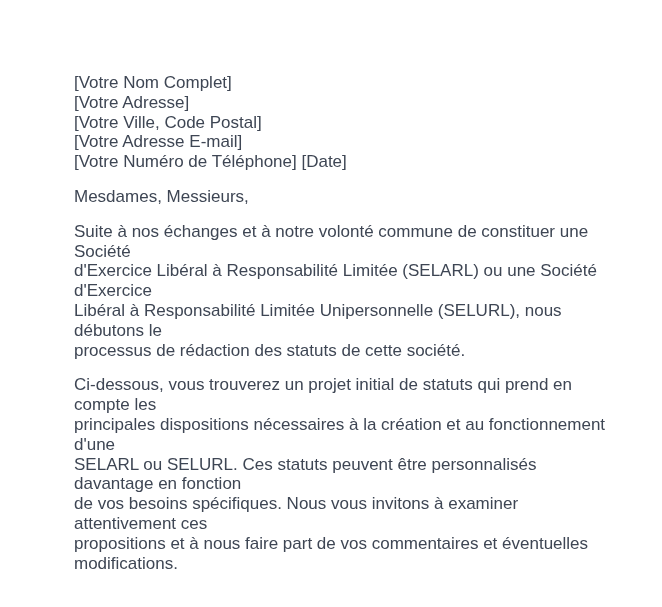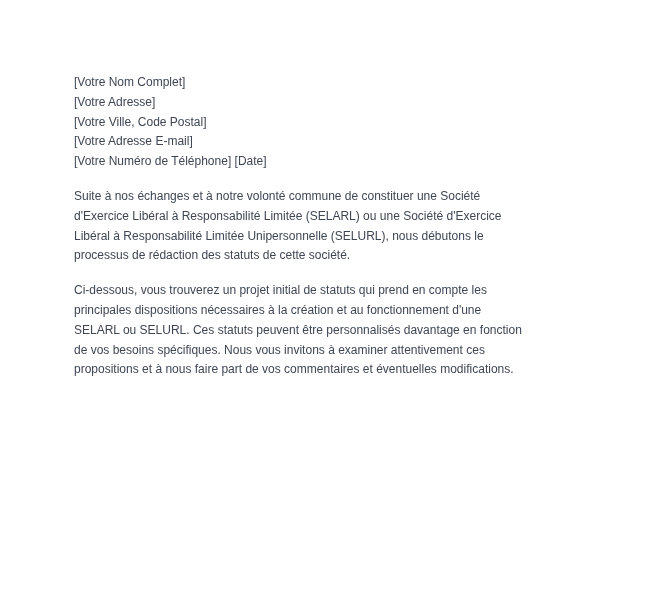--- a/index.html
+++ b/index.html
@@ -18,41 +18,42 @@
     width: 662px;
     height: 607px;
     background: #ffffff;
   }
   .letter {
     position: absolute;
     left: 74px;
     top: 73px;
     width: 545px;
     color: #3e4654;
-    font-size: 12px;
+    font-size: 17px;
     line-height: 19.8px;
   }
   .para {
     margin: 0 0 15px 0;
     white-space: pre-line; 
   }
   .para:last-child {
     margin-bottom: 0;
   }
 </style>
 </head>
 <body>
 
 <div class="page">
   <div class="letter">
     <p class="para">[Votre Nom Complet]
 [Votre Adresse]
 [Votre Ville, Code Postal]
 [Votre Adresse E-mail]
 [Votre Numéro de Téléphone] [Date]</p>
+    <p class="para">Mesdames, Messieurs,</p>
     <p class="para">Suite à nos échanges et à notre volonté commune de constituer une Société
 d'Exercice Libéral à Responsabilité Limitée (SELARL) ou une Société d'Exercice
 Libéral à Responsabilité Limitée Unipersonnelle (SELURL), nous débutons le
 processus de rédaction des statuts de cette société.</p>
     <p class="para">Ci-dessous, vous trouverez un projet initial de statuts qui prend en compte les
 principales dispositions nécessaires à la création et au fonctionnement d'une
 SELARL ou SELURL. Ces statuts peuvent être personnalisés davantage en fonction
 de vos besoins spécifiques. Nous vous invitons à examiner attentivement ces
 propositions et à nous faire part de vos commentaires et éventuelles modifications.</p>
   </div>

